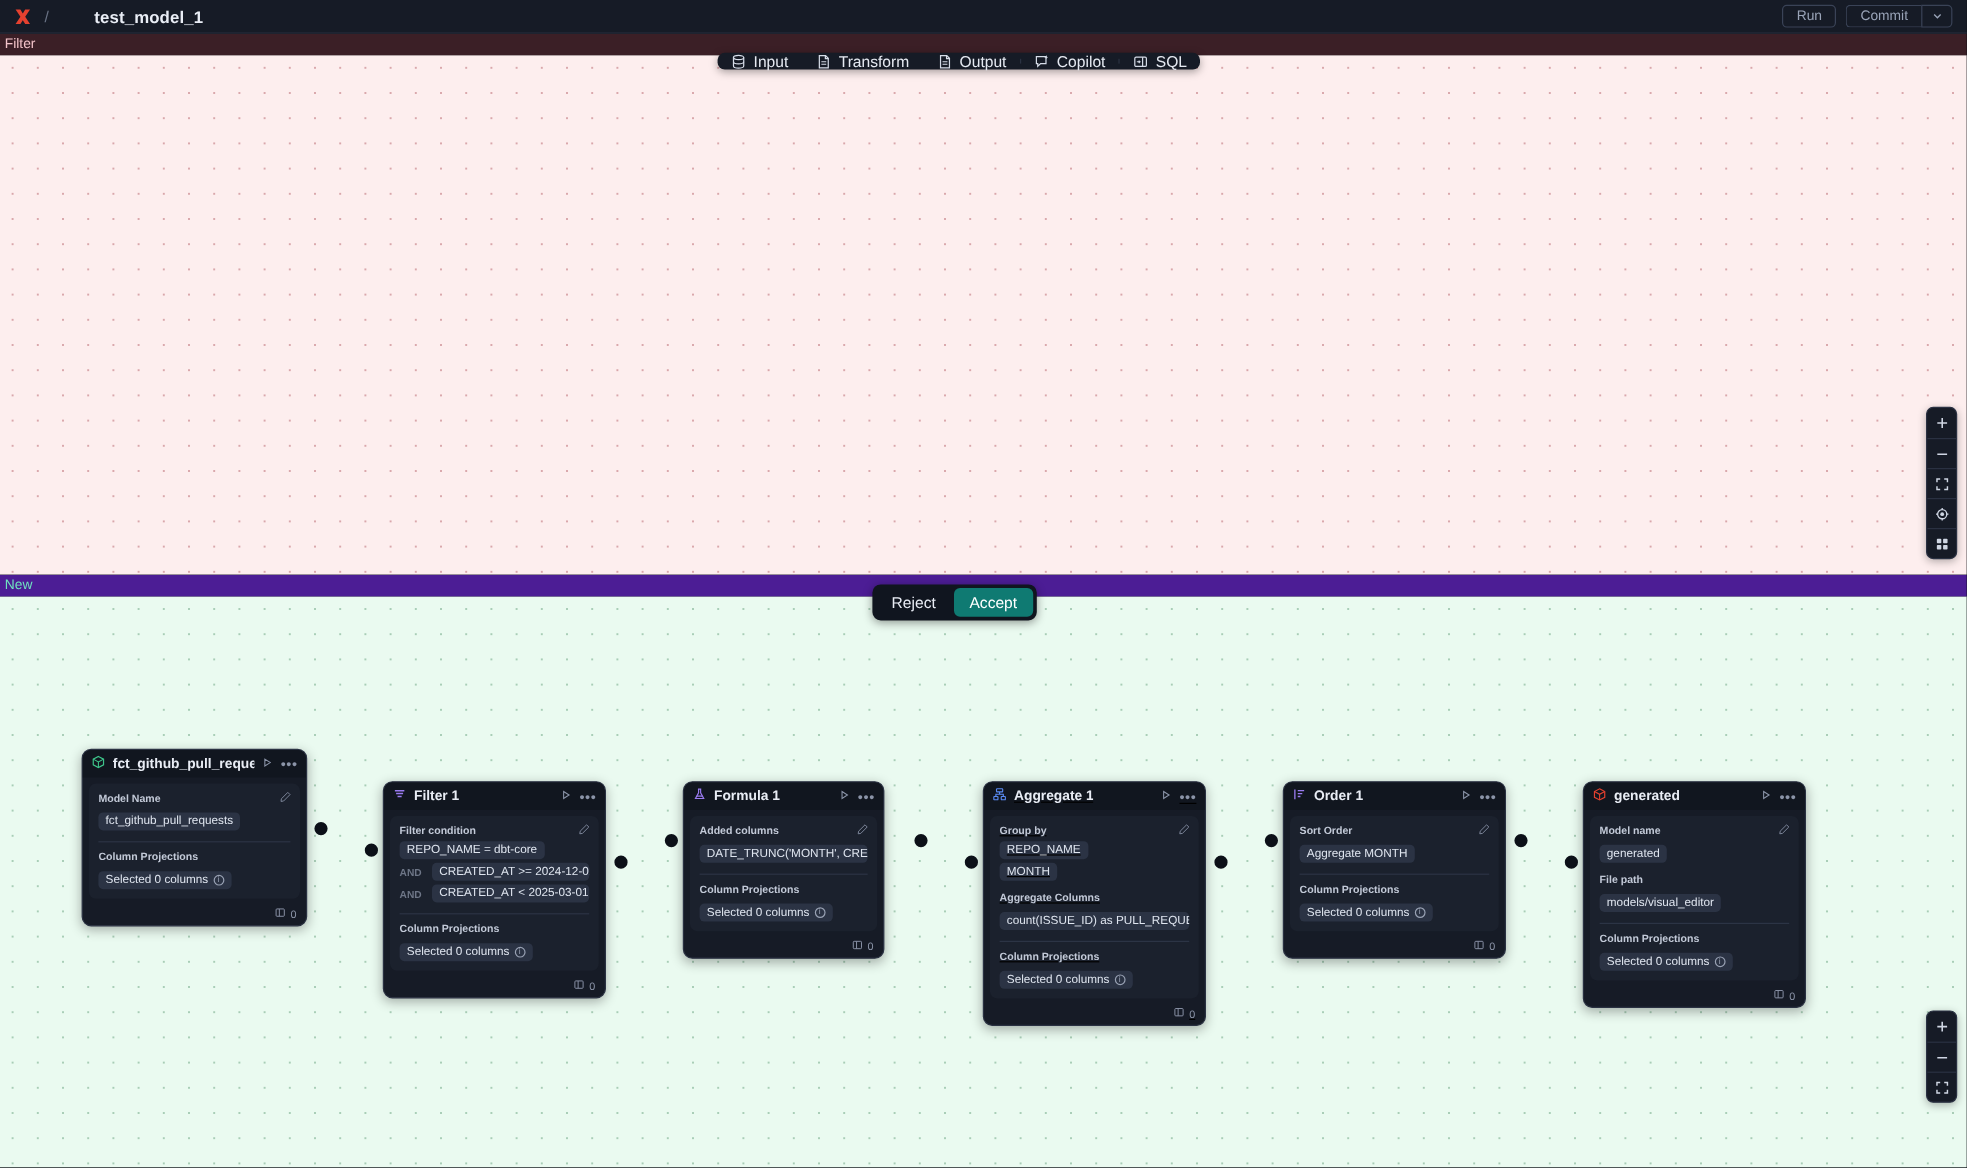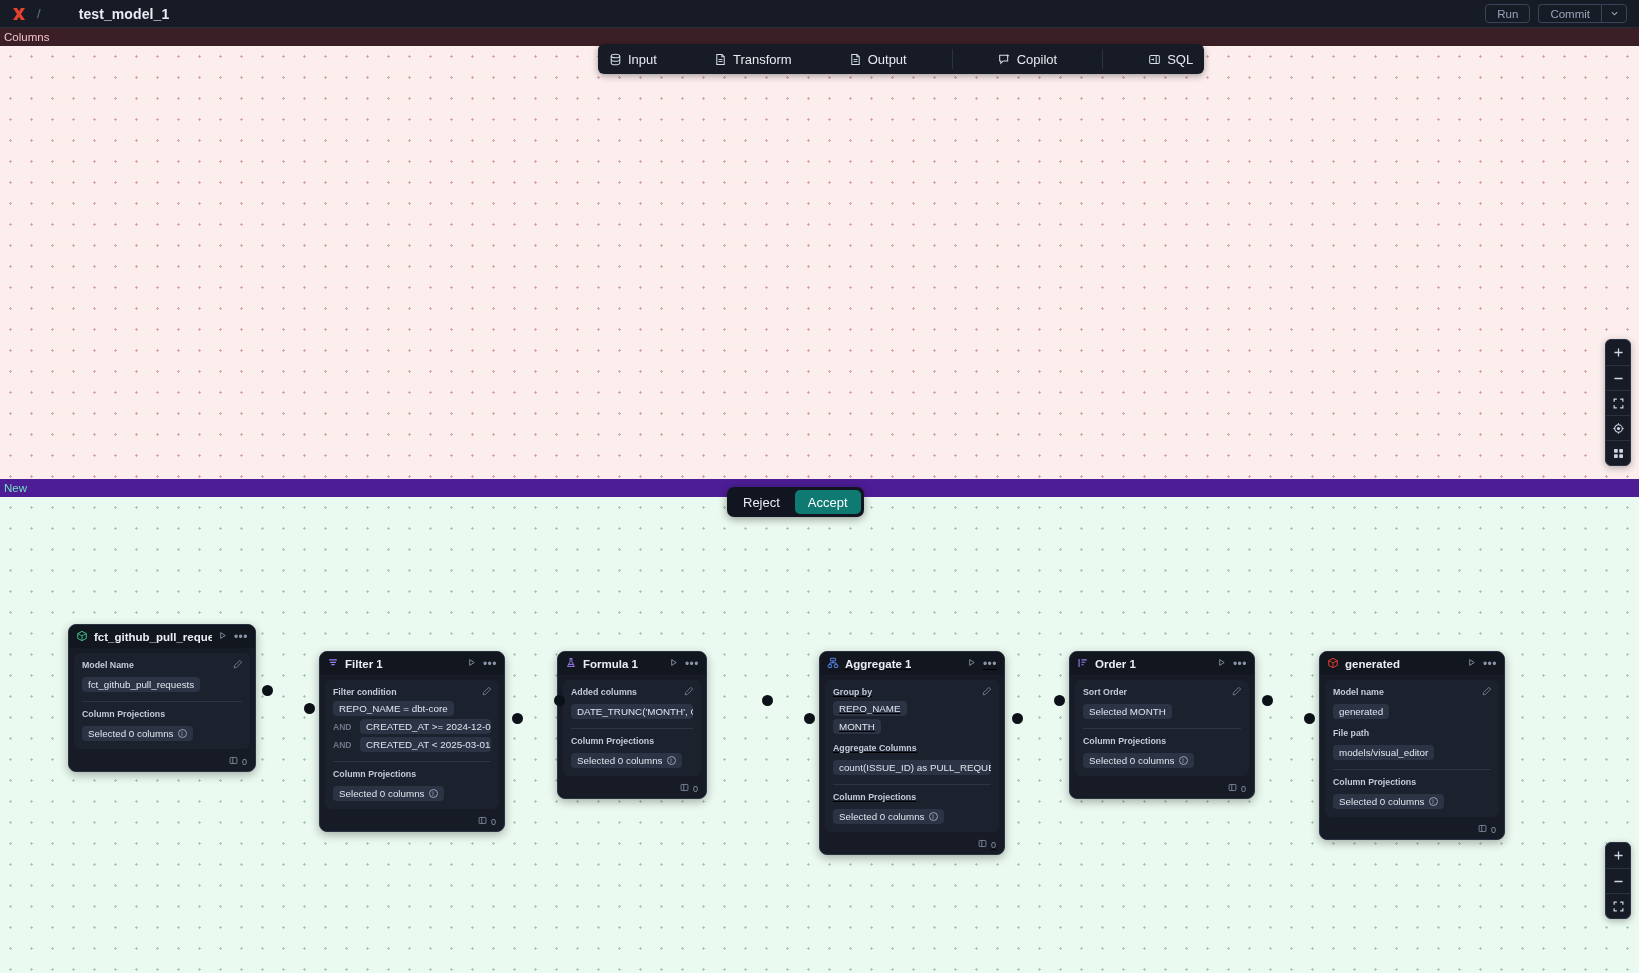--- a/index.html
+++ b/index.html
@@ -65,23 +65,23 @@
   .pane-new .canvas {
     top: 18px; height: 476px;
     background-color: #eafaf0;
     background-image: radial-gradient(#a8cdb6 1px, transparent 1.1px);
     background-size: 21px 21px;
   }
 
   
   .toolbar {
     position: absolute; top: 44px; left: 598px;
-    height: 30px; background: #161b26;
+    height: 14px; background: #161b26;
     border-radius: 6px; display: flex; align-items: stretch;
-    z-index: 55; box-shadow: 0 2px 7px rgba(0,0,0,.35); gap: 34px;
+    z-index: 55; box-shadow: 0 2px 7px rgba(0,0,0,.35);
   }
   .tb-item {
     display: flex; align-items: center; gap: 6px;
     padding: 0 11px; color: #e6eaf2; font-size: 13px;
   }
   .tb-item + .tb-item { border-left: 1px solid transparent; }
   .tb-sep { width: 1px; background: #2b3242; margin: 5px 0; }
   .tb-icon { display: flex; align-items: center; }
 
   
@@ -192,21 +192,21 @@
             <path d="M2 3.5 L5 6.5 L8 3.5" stroke="#9aa4b8" stroke-width="1.2" fill="none"></path>
           </svg>
       </div>
     </div>
   </div>
 </div>
 
 <div class="pane pane-current">
   <div class="canvas"></div>
   <div class="pane-label-bar">
-    <span class="lbl">Columns</span>
+    <span class="lbl">Filter</span>
   </div>
 </div>
 
 <div class="toolbar">
   <div class="tb-item">
     <span class="tb-icon">
       <svg width="13" height="13" viewBox="0 0 14 14">
         <ellipse cx="7" cy="3.2" rx="4.6" ry="1.9" stroke="#d6dce8" stroke-width="1.1" fill="none"></ellipse>
         <path d="M2.4 3.2 V10.8 C2.4 11.85 4.46 12.7 7 12.7 C9.54 12.7 11.6 11.85 11.6 10.8 V3.2" stroke="#d6dce8" stroke-width="1.1" fill="none"></path>
         <path d="M2.4 7 C2.4 8.05 4.46 8.9 7 8.9 C9.54 8.9 11.6 8.05 11.6 7" stroke="#d6dce8" stroke-width="1.1" fill="none"></path>
@@ -402,21 +402,21 @@
         <span>
           <svg width="9" height="9" viewBox="0 0 10 10">
               <rect x="1.2" y="1.6" width="7.6" height="6.8" rx="0.8" stroke="#8b94a8" stroke-width="0.9" fill="none"></rect>
               <path d="M4.2 1.7 V8.3" stroke="#8b94a8" stroke-width="0.9"></path>
             </svg>
         </span>
         <span>0</span>
       </div>
     </div>
 
-    <div class="node" style="left:557px; top:154px; width:150px;">
+    <div class="node" style="left:569px; top:154px; width:168px;">
       <div class="node-head">
         <span>
           <svg width="12" height="12" viewBox="0 0 14 14">
             <path d="M5.4 1.8 H8.6 M6 1.9 V5.4 L3 11 H11 L8 5.4 V1.9" stroke="#9a7bf0" stroke-width="1.15" fill="none"></path>
             <path d="M4.2 8.6 H9.8" stroke="#9a7bf0" stroke-width="1.15"></path>
           </svg>
         </span>
         <span class="node-title">Formula 1</span>
         <span class="node-head-actions">
           <span class="ico-play">
@@ -524,21 +524,21 @@
           <span class="ico-dots">•••</span>
         </span>
       </div>
       <div class="node-body">
         <span class="pencil">
           <svg width="10" height="10" viewBox="0 0 12 12">
               <path d="M8.2 1.6 L10.4 3.8 L4 10.2 L1.4 10.6 L1.8 8 Z" stroke="#7d869a" stroke-width="1" fill="none"></path>
             </svg>
         </span>
         <div class="sec-label">Sort Order</div>
-        <span class="chip">Selected MONTH</span>
+        <span class="chip">Aggregate MONTH</span>
         <div class="divider"></div>
         <div class="sec-label">Column Projections</div>
         <span class="chip">
           <span>Selected 0 columns</span>
           <i class="info-i">i</i>
         </span>
       </div>
       <div class="node-foot">
         <span>
           <svg width="9" height="9" viewBox="0 0 10 10">

